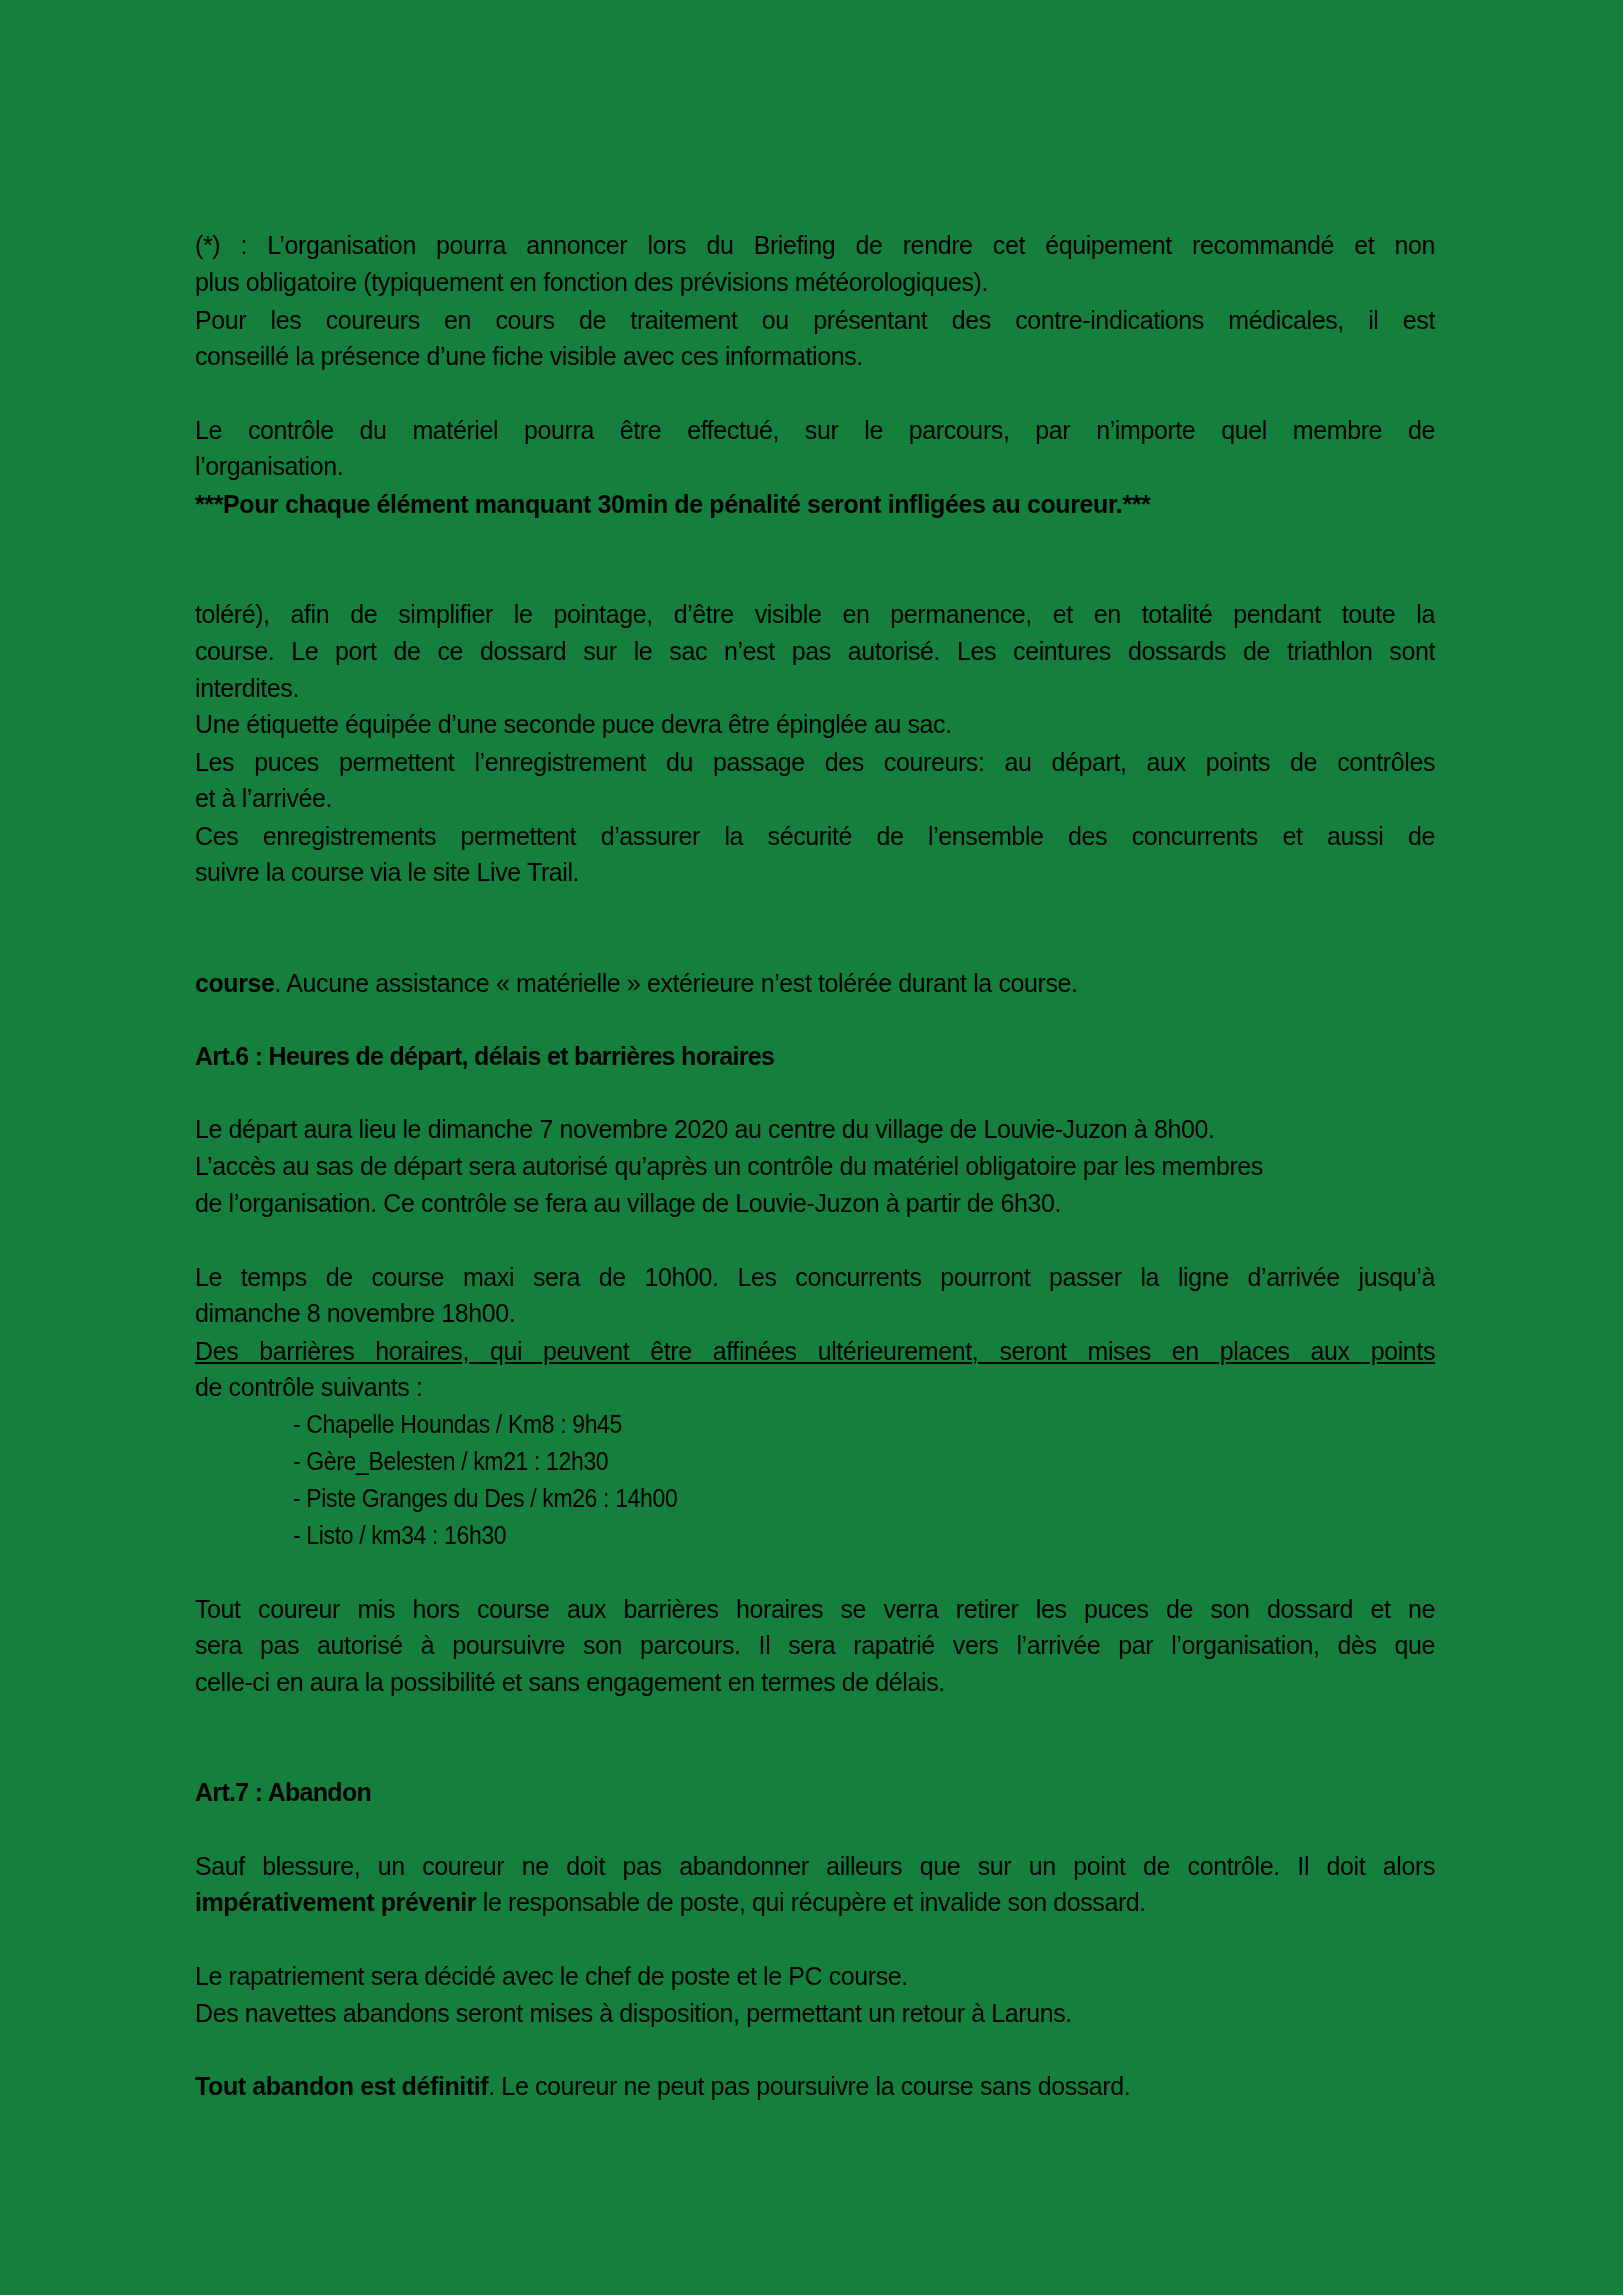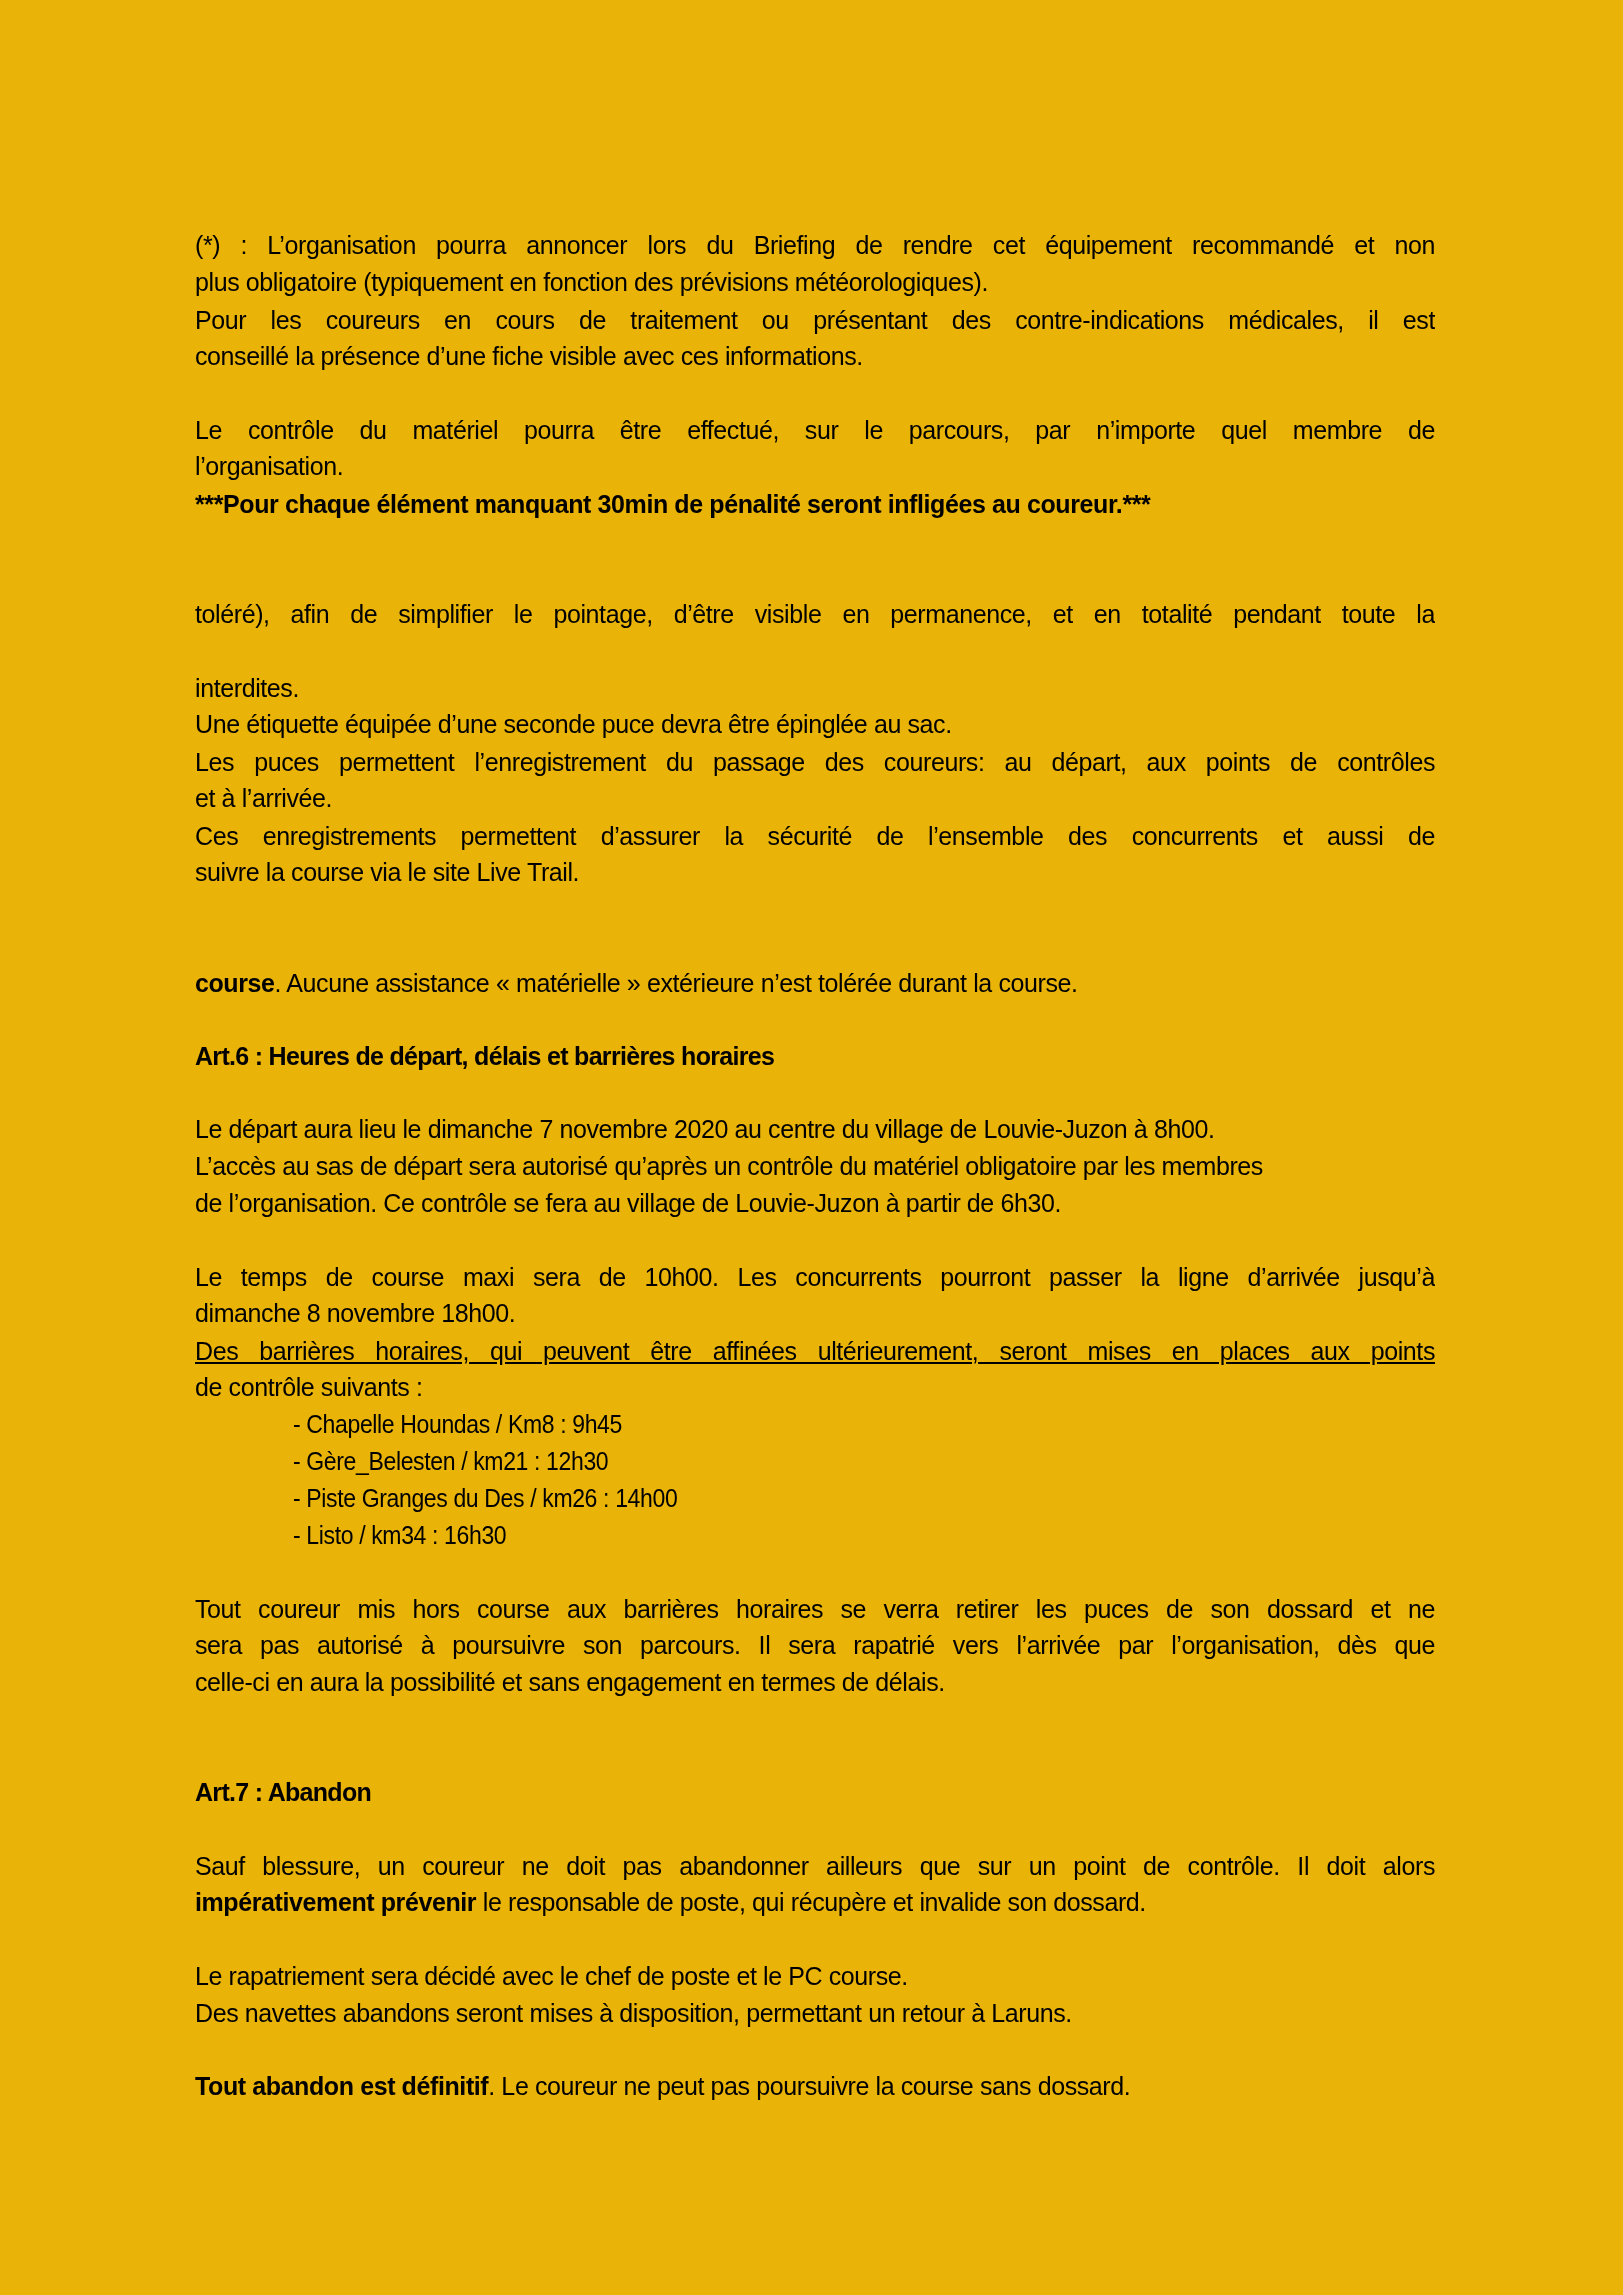--- a/index.html
+++ b/index.html
@@ -1,19 +1,19 @@
 <!DOCTYPE html>
 <html style="font-size:10.5px"><head>
 <meta charset="utf-8">
 <style>
   html, body { margin: 0; padding: 0; background: #ffffff; }
   body { width: 1623px; height: 2295px; position: relative; overflow: hidden; }
   .page {
     position: absolute; left: 0; top: 0; width: 1623px; height: 2295px;
-    background: #eab308; color: #000000;
+    background: #15803d; color: #000000;
     font-family: "Liberation Sans", "DejaVu Sans", sans-serif;
   }
   .line {
     position: absolute; left: 195px; width: 1240px;
     font-size: 25px; line-height: 37px; height: 37px;
     white-space: nowrap; letter-spacing: -0.4px;
     transform-origin: left top;
   }
   .just { text-align: justify; text-align-last: justify; white-space: normal; overflow: hidden; }
   .b { font-weight: bold; }
@@ -28,20 +28,21 @@
   <div class="line just" style="top: 227px;">(*) : L’organisation pourra annoncer lors du Briefing de rendre cet équipement recommandé et non</div>
   <div class="line" style="top:264px">plus obligatoire (typiquement en fonction des prévisions météorologiques).</div>
   <div class="line just" style="top: 302px;">Pour les coureurs en cours de traitement ou présentant des contre-indications médicales, il est</div>
   <div class="line" style="top:338px">conseillé la présence d’une fiche visible avec ces informations.</div>
 
   <div class="line just" style="top: 412px;">Le contrôle du matériel pourra être effectué, sur le parcours, par n’importe quel membre de</div>
   <div class="line" style="top:448px">l’organisation.</div>
   <div class="line b" style="top:486px">***Pour chaque élément manquant 30min de pénalité seront infligées au coureur.***</div>
 
   <div class="line just" style="top: 596px;">toléré), afin de simplifier le pointage, d’être visible en permanence, et en totalité pendant toute la</div>
+  <div class="line just" style="top: 633px;">course. Le port de ce dossard sur le sac n’est pas autorisé. Les ceintures dossards de triathlon sont</div>
   <div class="line" style="top:670px">interdites.</div>
   <div class="line" style="top:706px">Une étiquette équipée d’une seconde puce devra être épinglée au sac.</div>
   <div class="line just" style="top: 744px;">Les puces permettent l’enregistrement du passage des coureurs: au départ, aux points de contrôles</div>
   <div class="line" style="top:780px">et à l’arrivée.</div>
   <div class="line just" style="top: 818px;">Ces enregistrements permettent d’assurer la sécurité de l’ensemble des concurrents et aussi de</div>
   <div class="line" style="top:854px">suivre la course via le site Live Trail.</div>
 
   <div class="line" style="top:965px">
     <span class="b">course</span><span>. Aucune assistance « matérielle » extérieure n’est tolérée durant la course.</span>
   </div>

